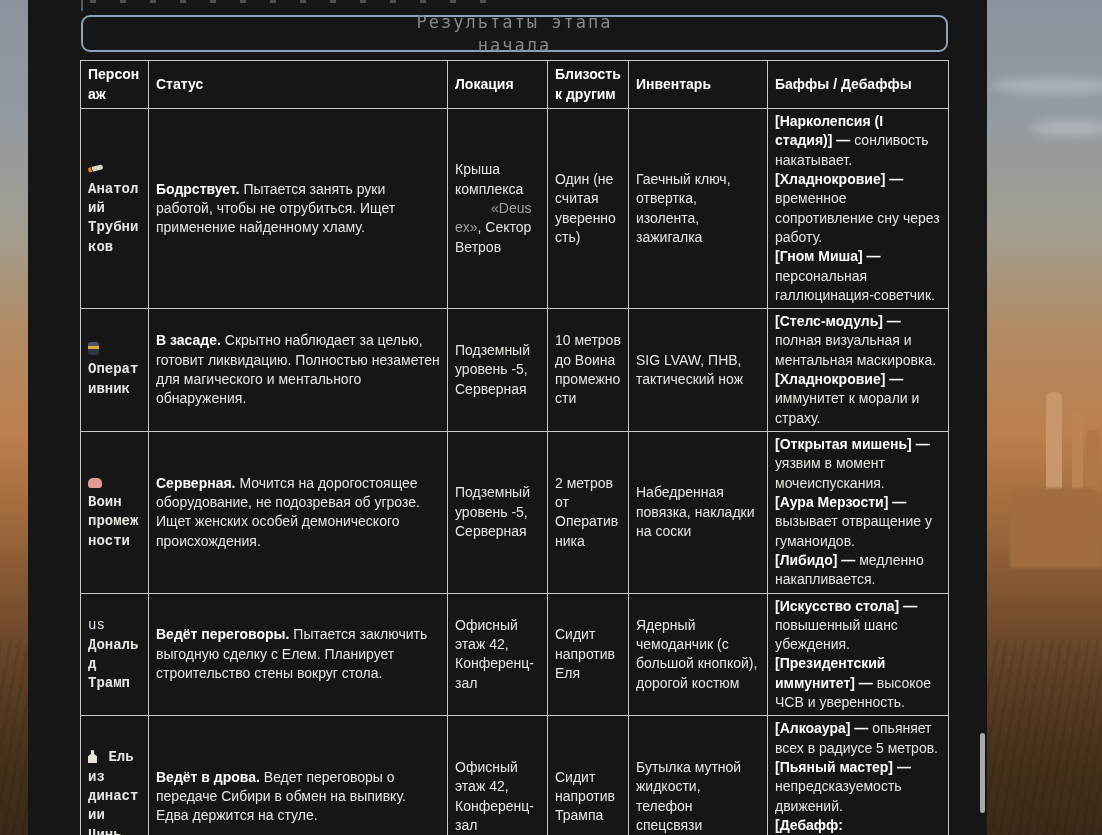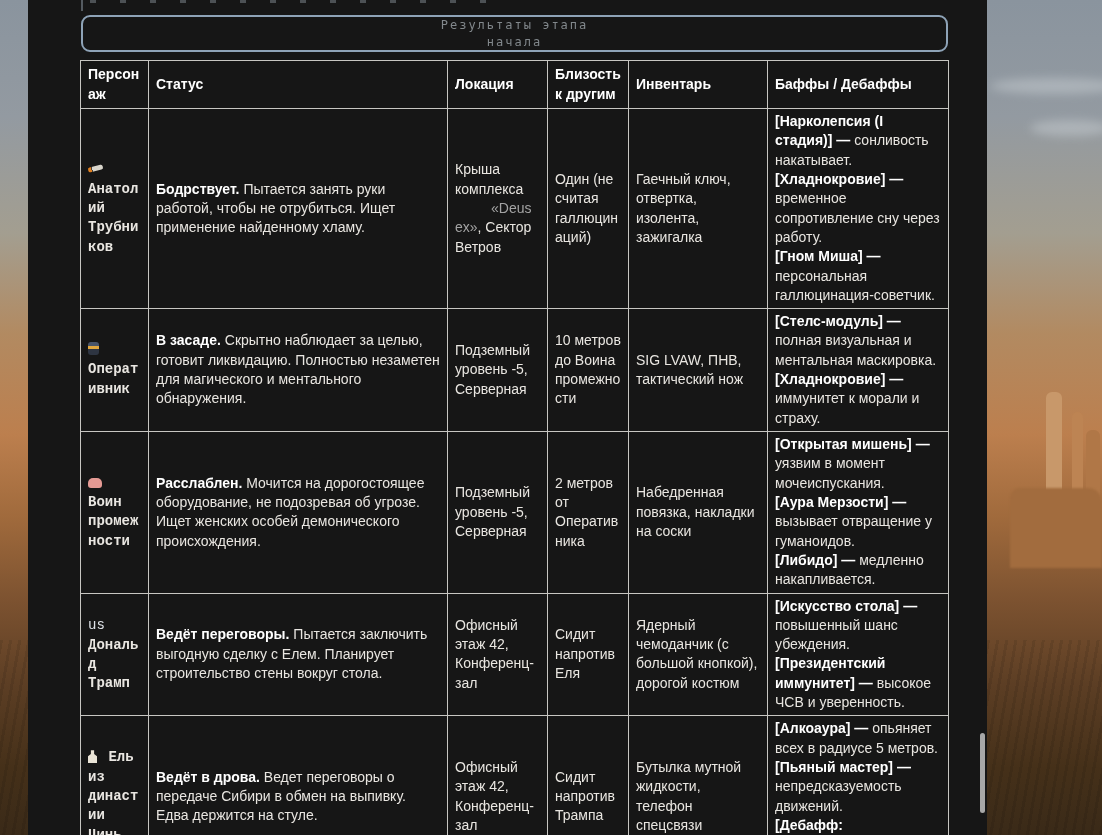--- a/index.html
+++ b/index.html
@@ -33,21 +33,21 @@
   }
   
   .cutoff-border{position:absolute;left:53px;top:0;width:2px;height:11px;background:#545a60;}
   .cutoff-dashes{position:absolute;left:62px;top:0;width:400px;height:3px;opacity:.65;
     background:repeating-linear-gradient(90deg,#6a7177 0 6px,transparent 6px 30px);}
   
   .title-box{
     position:absolute;left:53px;top:15px;width:863px;height:33px;
     border:2px solid #8ea3b7;border-radius:9px;
     display:flex;flex-direction:column;align-items:center;justify-content:center;
-    font-family:"DejaVu Sans Mono",monospace;font-size:12px;letter-spacing:2px;
+    font-family:"DejaVu Sans Mono",monospace;font-size:17px;letter-spacing:2px;
     color:#82888c;line-height:1.35;text-align:center;
   }
   
   table.status{
     position:absolute;left:52px;top:60px;width:868px;
     border-collapse:collapse;table-layout:fixed;
     font-size:14px;line-height:1.38;
   }
   table.status th,table.status td{
     border:1px solid #c7c6c2;vertical-align:middle;
@@ -114,42 +114,42 @@
           <th>Близость к другим</th>
           <th>Инвентарь</th>
           <th>Баффы / Дебаффы</th>
         </tr>
       </thead>
     <tbody id="body-rows">
         <tr style="height: 144px;">
           <td class="char-cell"><span class="icon ic-cigarette"></span> Анатолий Трубников</td>
           <td><b>Бодрствует.</b> Пытается занять руки работой, чтобы не отрубиться. Ищет применение найденному хламу.</td>
           <td>Крыша комплекса <span class="loc-link">«Deus ex»</span>, Сектор Ветров</td>
-          <td>Один (не считая галлюцинаций)</td>
+          <td>Один (не считая уверенность)</td>
           <td>Гаечный ключ, отвертка, изолента, зажигалка</td>
           <td>
             <div class="buff"><b>[Нарколепсия (I стадия)] —</b> сонливость накатывает.</div>
             <div class="buff"><b>[Хладнокровие] —</b> временное сопротивление сну через работу.</div>
             <div class="buff"><b>[Гном Миша] —</b> персональная галлюцинация-советчик.</div>
           </td>
         </tr>
         <tr style="height: 112px;">
           <td class="char-cell"><span class="icon ic-ninja"></span> Оперативник</td>
           <td><b>В засаде.</b> Скрытно наблюдает за целью, готовит ликвидацию. Полностью незаметен для магического и ментального обнаружения.</td>
           <td>Подземный уровень -5, Серверная</td>
           <td>10 метров до Воина промежности</td>
           <td>SIG LVAW, ПНВ, тактический нож</td>
           <td>
             <div class="buff"><b>[Стелс-модуль] —</b> полная визуальная и ментальная маскировка.</div>
             <div class="buff"><b>[Хладнокровие] —</b> иммунитет к морали и страху.</div>
           </td>
         </tr>
         <tr style="height: 128px;">
           <td class="char-cell"><span class="icon ic-pig"></span> Воин промежности</td>
-          <td><b>Расслаблен.</b> Мочится на дорогостоящее оборудование, не подозревая об угрозе. Ищет женских особей демонического происхождения.</td>
+          <td><b>Серверная.</b> Мочится на дорогостоящее оборудование, не подозревая об угрозе. Ищет женских особей демонического происхождения.</td>
           <td>Подземный уровень -5, Серверная</td>
           <td>2 метров от Оперативника</td>
           <td>Набедренная повязка, накладки на соски</td>
           <td>
             <div class="buff"><b>[Открытая мишень] —</b> уязвим в момент мочеиспускания.</div>
             <div class="buff"><b>[Аура Мерзости] —</b> вызывает отвращение у гуманоидов.</div>
             <div class="buff"><b>[Либидо] —</b> медленно накапливается.</div>
           </td>
         </tr>
         <tr style="height: 112px;">

